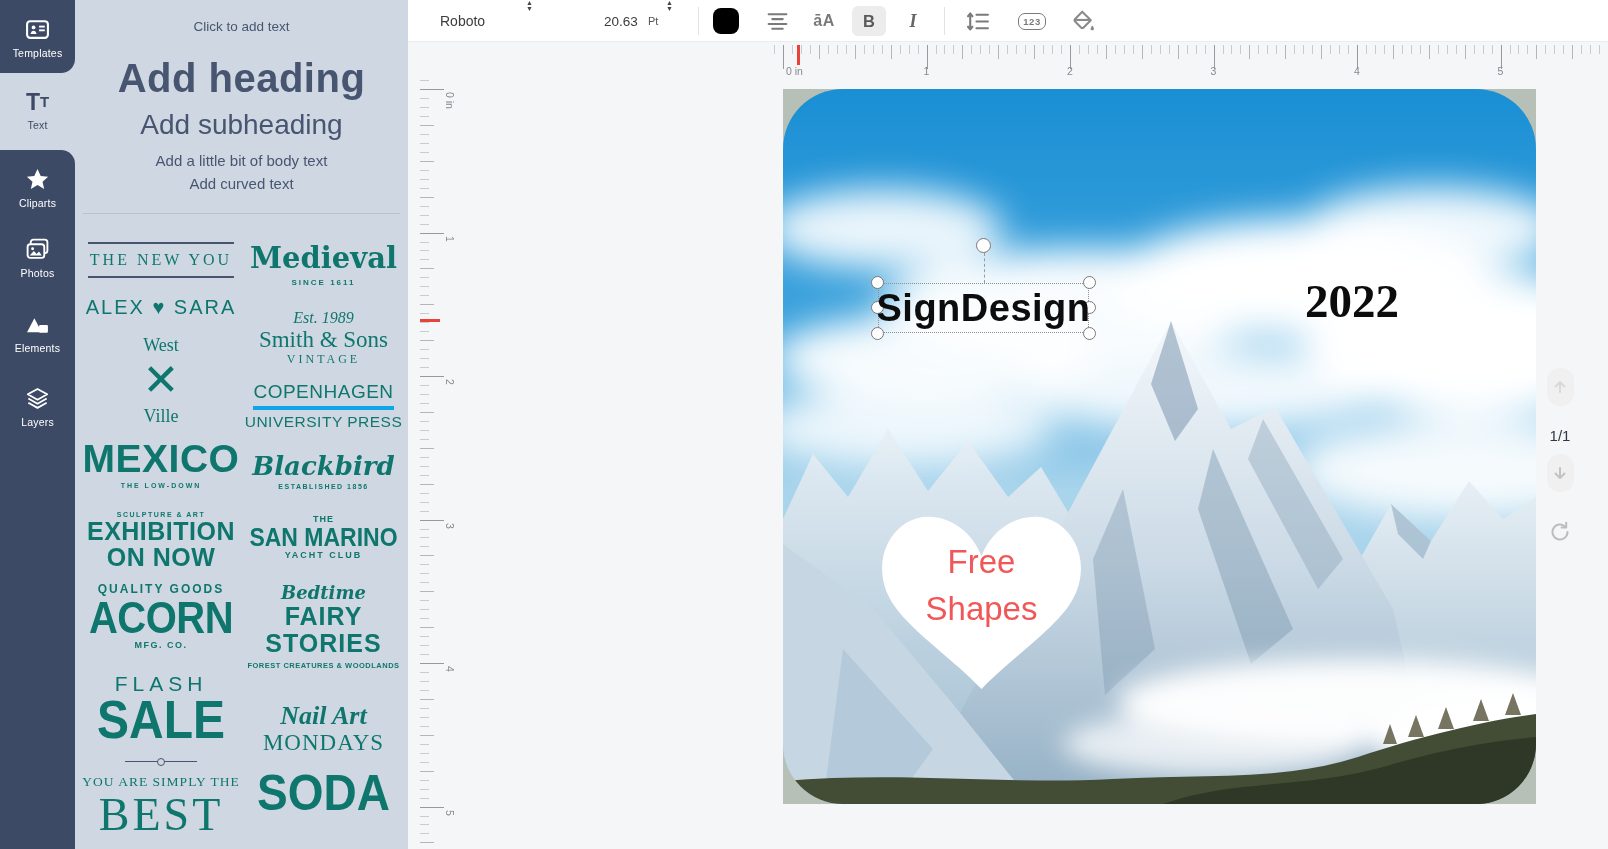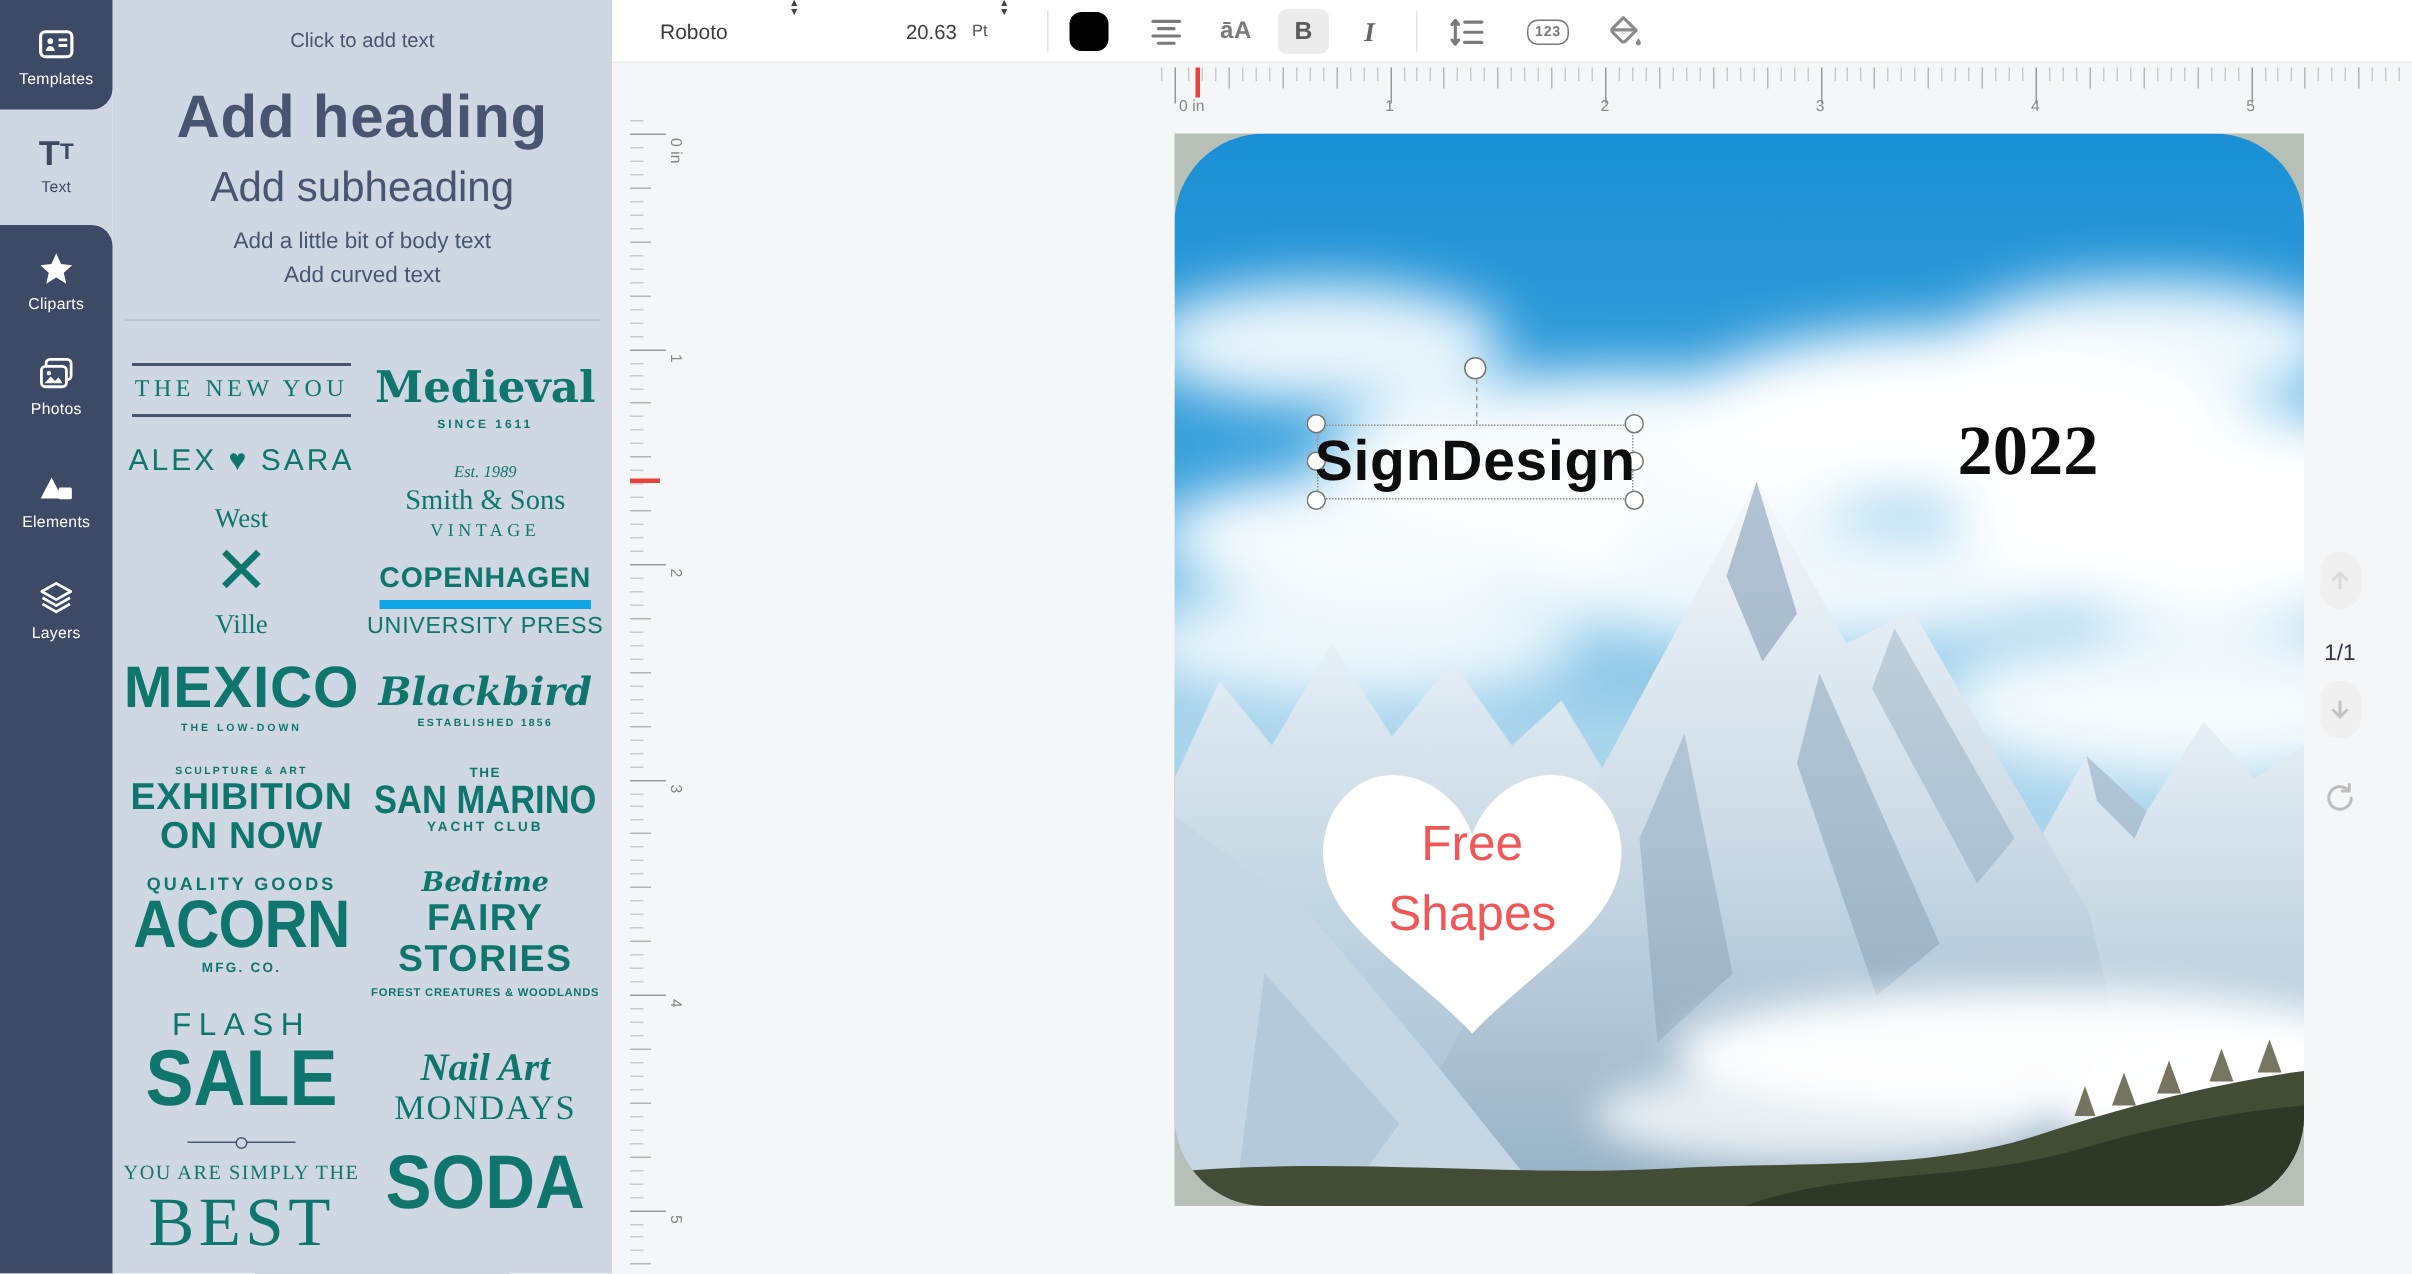--- a/index.html
+++ b/index.html
@@ -57,25 +57,25 @@
   .tpl.flash-sale .ln-2 { font-size:48px; font-weight:800; line-height:48px; transform:scaleY(1.1); }
   .tpl.simply-best .orn { width:72px; height:7px; position:relative; border-top:1px solid #485571; margin-bottom:6px; margin-top:3px; }
   .tpl.simply-best .orn:after { content:""; position:absolute; left:50%; top:-4px; width:6px; height:6px; border:1px solid #485571; border-radius:50%; background:#cfd8e2; transform:translateX(-50%); }
   .tpl.simply-best .ln-1 { font-family:"Liberation Serif",serif; font-size:13.5px; letter-spacing:1px; }
   .tpl.simply-best .ln-2 { font-family:"Liberation Serif",serif; font-size:46px; line-height:50px; letter-spacing:3px; }
 
   .tpl.medieval { margin-bottom:22px; }
   .tpl.medieval .ln-1 { font-family:"DejaVu Serif",serif; font-size:29px; font-weight:bold; line-height:32px; }
   .tpl.medieval .ln-2 { font-size:8px; font-weight:bold; letter-spacing:2px; margin-top:4px; }
   .tpl.smith-sons { margin-bottom:14px; }
-  .tpl.smith-sons .ln-1 { font-family:"Liberation Serif",serif; font-style:italic; font-size:11px; }
-  .tpl.smith-sons .ln-2 { font-family:"Liberation Serif",serif; font-size:19px; line-height:25px; }
+  .tpl.smith-sons .ln-1 { font-family:"Liberation Serif",serif; font-style:italic; font-size:16px; }
+  .tpl.smith-sons .ln-2 { font-family:"Liberation Serif",serif; font-size:23px; line-height:25px; }
   .tpl.smith-sons .ln-3 { font-family:"Liberation Serif",serif; font-size:12px; letter-spacing:3px; }
   .tpl.copenhagen { margin-bottom:20px; }
-  .tpl.copenhagen .ln-1 { font-size:19px; font-weight:bold; letter-spacing:.5px; border-bottom:6px solid #0ea5e9; padding-bottom:3px; }
+  .tpl.copenhagen .ln-1 { font-size:19px; font-weight:normal; letter-spacing:.5px; border-bottom:4px solid #0ea5e9; padding-bottom:3px; }
   .tpl.copenhagen .ln-2 { font-size:15.5px; letter-spacing:.5px; margin-top:3px; }
   .tpl.blackbird { margin-bottom:24px; }
   .tpl.blackbird .ln-1 { font-family:"DejaVu Serif",serif; font-style:italic; font-weight:bold; font-size:26px; line-height:30px; }
   .tpl.blackbird .ln-2 { font-size:7px; font-weight:bold; letter-spacing:1.5px; margin-top:2px; }
   .tpl.san-marino { margin-bottom:22px; }
   .tpl.san-marino .ln-1 { font-size:9px; font-weight:bold; letter-spacing:1px; }
   .tpl.san-marino .ln-2 { font-size:23px; font-weight:800; transform:scaleY(1.15); line-height:26px; }
   .tpl.san-marino .ln-3 { font-size:9px; font-weight:bold; letter-spacing:2px; }
   .tpl.fairy-stories { margin-bottom:32px; }
   .tpl.fairy-stories .ln-1 { font-family:"DejaVu Serif",serif; font-style:italic; font-weight:bold; font-size:18px; }

